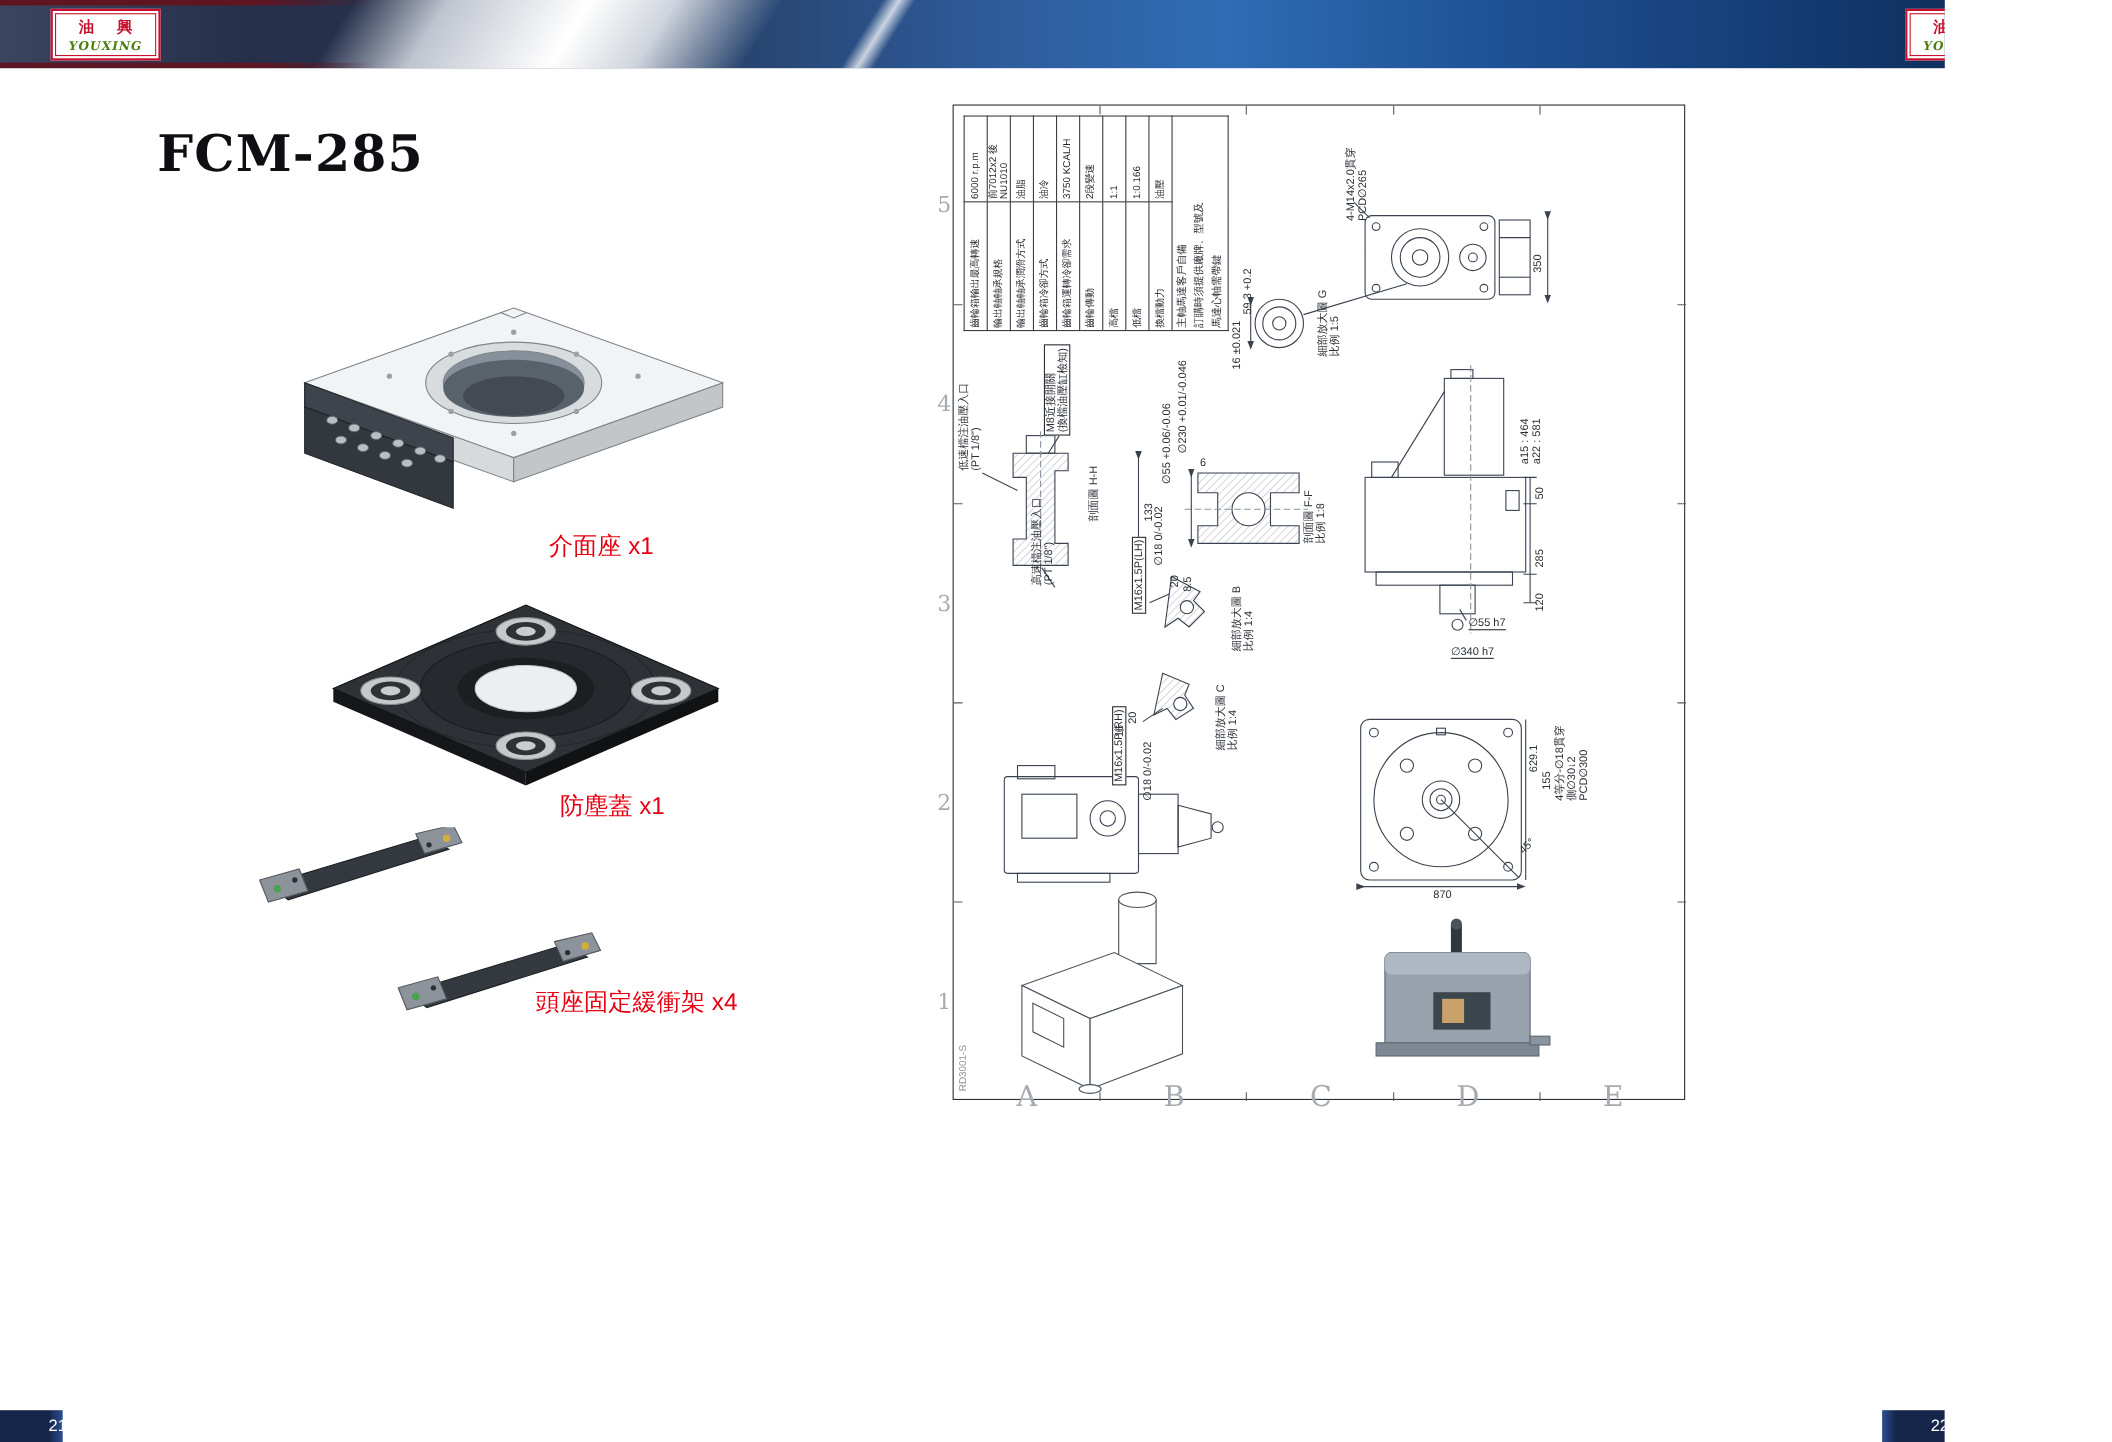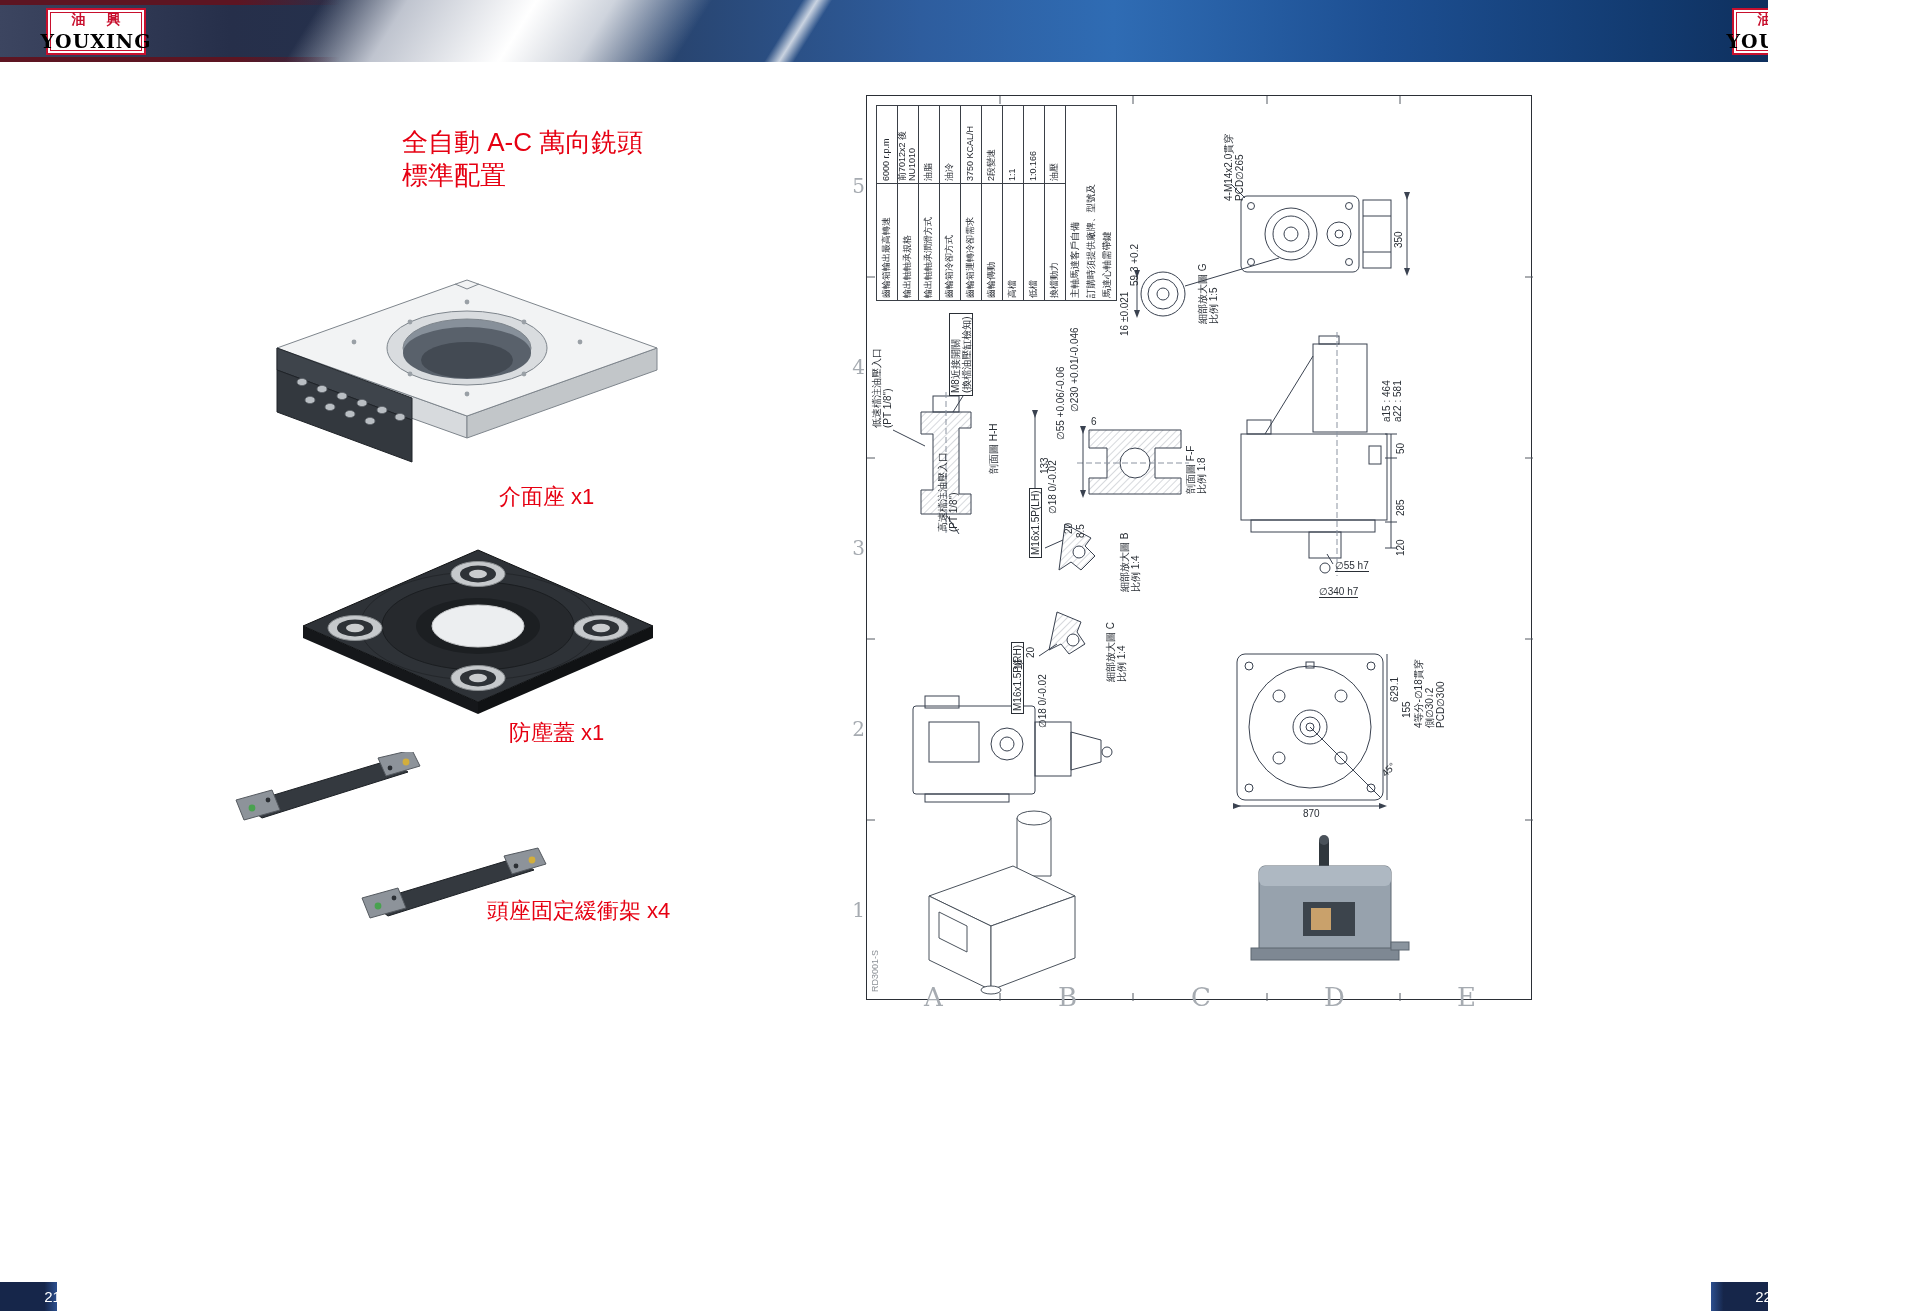--- a/index.html
+++ b/index.html
@@ -16,21 +16,21 @@
     background:linear-gradient(90deg,rgba(255,255,255,0),rgba(255,255,255,.75),rgba(255,255,255,0));}
   .maroon-top{position:absolute;top:0;left:0;width:340px;height:5px;
     background:linear-gradient(90deg,#5d1522,#5d1522 70%,rgba(93,21,34,0));}
   .maroon-bot{position:absolute;top:57px;left:0;width:340px;height:5px;
     background:linear-gradient(90deg,#5d1522,#5d1522 70%,rgba(93,21,34,0));}
 
   .logo{position:absolute;top:8px;width:100px;height:47px;background:#fff;border:2px solid #c8102e;padding:2px;}
   .logo-l{left:46px;} .logo-r{left:1732px;}
   .logo-inner{border:1.5px solid #c8102e;height:100%;display:flex;flex-direction:column;align-items:center;justify-content:center;gap:1px;}
   .logo-cn{font-family:"DejaVu Serif",serif;font-weight:bold;font-size:14px;color:#c8102e;letter-spacing:8px;text-indent:8px;}
-  .logo-en{font-family:"DejaVu Serif",serif;font-weight:bold;font-size:19px;color:#000000;letter-spacing:1px;}
+  .logo-en{font-family:"DejaVu Serif",serif;font-style:italic;font-weight:bold;font-size:11px;color:#4d7c0f;letter-spacing:1px;}
 
   
   .pgnum{position:absolute;bottom:0;width:57px;height:29px;color:#fff;font-size:15px;
          display:flex;align-items:center;justify-content:center;padding-left:48px;}
   .pg-left{left:0;background:linear-gradient(90deg,#16264a 0%,#16264a 78%,#2c4f8f 100%);}
   .pg-right{right:0;background:linear-gradient(270deg,#16264a 0%,#16264a 78%,#2c4f8f 100%);}
 
   
   .model{position:absolute;left:143px;top:112px;font-family:"DejaVu Serif",serif;font-weight:bold;
          font-size:46px;letter-spacing:1px;color:#0d0f12;}
@@ -78,24 +78,21 @@
       <div class="logo-en">YOUXING</div>
     </div>
   </div>
   <div class="logo logo-r">
     <div class="logo-inner">
       <div class="logo-cn">油 興</div>
       <div class="logo-en">YOUXING</div>
     </div>
   </div>
 
-  <div class="subtitle">
-    <div>全自動 A-C 萬向銑頭</div>
-    <div>標準配置</div>
-  </div>
+  <h1 class="model">FCM-285</h1>
 
   <svg class="figsvg" style="left:262px;top:270px;" width="400" height="210" viewBox="0 0 400 210">
     <g stroke="#7e858c" stroke-width="1">
       <polygon points="15,78 205,146 205,168 15,100" fill="#d7dadd"></polygon>
       <polygon points="205,146 395,78 395,100 205,168" fill="#c2c6c9"></polygon>
       <polygon points="205,10 395,78 205,146 15,78" fill="#f2f3f4"></polygon>
       <ellipse cx="205" cy="78" rx="80" ry="37" fill="#d9dcdf"></ellipse>
       <ellipse cx="205" cy="78" rx="64" ry="29" fill="#87909a"></ellipse>
       <ellipse cx="205" cy="83" rx="64" ry="26" fill="#59616b" stroke="none"></ellipse>
       <ellipse cx="205" cy="90" rx="46" ry="18" fill="#434a53" stroke="none"></ellipse>

